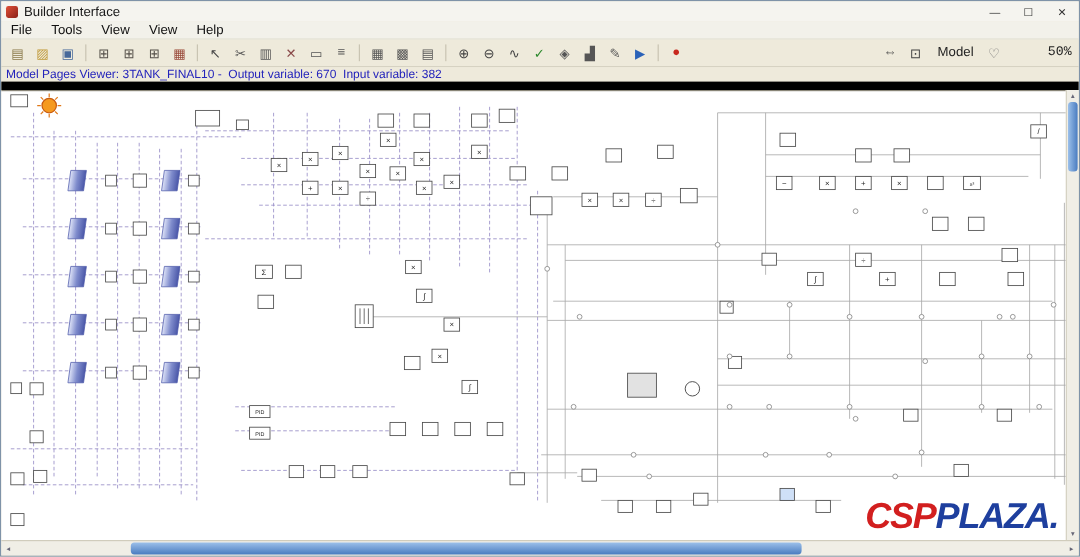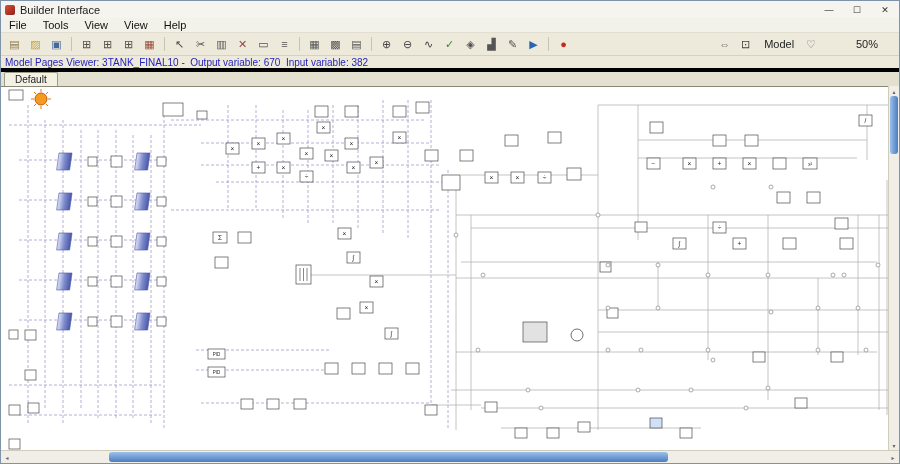--- a/index.html
+++ b/index.html
@@ -12,23 +12,23 @@
   .winbtn{width:28px;height:17px;display:flex;align-items:center;justify-content:center;font-size:9px;color:#333;cursor:default;}
   
   .menubar{height:14px;display:flex;align-items:center;background:#f2f1ea;font-size:11px;border-bottom:1px solid #e2dfd2;flex:none;color:#111;}
   .menu-item{padding:0 8px;line-height:14px;}
   
   .toolbar{height:22px;display:flex;align-items:center;background:#eeeadb;border-bottom:1px solid #d6d2c2;padding:0 3px;flex:none;}
   .tbicon{width:17px;height:17px;display:flex;align-items:center;justify-content:center;font-size:11px;margin:0 1px;border:1px solid transparent;border-radius:2px;}
   .tbsep{width:1px;height:14px;background:#c9c4b2;margin:0 4px;}
   .zoom-label{font-size:11px;color:#222;margin:0 6px 0 8px;}
   .heart{font-size:11px;color:#777;margin:0 6px;}
-  .zoom-value{font-size:11px;color:#222;margin-left:34px;margin-right:18px;}
-  
-  .infobar{height:12px;background:#eeeadb;font-size:10px;color:#2323bb;display:flex;align-items:center;padding-left:4px;border-bottom:4px solid #000000;flex:none;white-space:pre;}
+  .zoom-value{font-size:11px;color:#222;margin-left:34px;margin-right:3px;font-family:Liberation Mono, monospace;}
+  
+  .infobar{height:12px;background:#eeeadb;font-size:10px;color:#2323bb;display:flex;align-items:center;padding-left:4px;border-bottom:7px solid #000000;flex:none;white-space:pre;}
   
   .tabstrip{height:14px;background:#e4e0d0;display:flex;align-items:flex-end;padding-left:3px;flex:none;}
   .tab{height:13px;font-size:10px;padding:0 10px;background:#f3f0e4;border:1px solid #a09c8c;border-bottom:none;border-radius:2px 2px 0 0;display:flex;align-items:center;color:#222;}
   
   .canvasrow{flex:1;display:flex;min-height:0;}
   .canvas{flex:1;position:relative;background:#fff;overflow:hidden;border-top:1px solid #8a8678;}
   .canvas svg{display:block;}
   .wm{position:absolute;right:6px;bottom:2px;font-size:30px;font-weight:bold;font-style:italic;letter-spacing:-1px;white-space:nowrap;text-shadow:0 0 2px #fff;}
   .wm-csp{color:#d21f1f;}
   .wm-plaza{color:#1e3f9e;}
@@ -105,23 +105,20 @@
       </span>
     <span class="zoom-label">Model</span>
     <span class="heart">♡</span>
     <span class="zoom-value">50%</span>
   </div>
 
   <div class="infobar">
     <span>Model Pages Viewer: 3TANK_FINAL10 -  Output variable: 670  Input variable: 382</span>
   </div>
 
-  <div class="tabstrip">
-      <span class="tab">Default</span>
-    </div>
 
   <div class="canvasrow">
     <div class="canvas">
       <svg id="diagram-svg" width="888" height="372" viewBox="0 0 888 372">
         <defs>
           <linearGradient id="bluegrad" x1="0" y1="0" x2="1" y2="0">
             <stop offset="0" stop-color="#dfe4f8"></stop>
             <stop offset="0.5" stop-color="#7f8ccc"></stop>
             <stop offset="1" stop-color="#4a57a8"></stop>
           </linearGradient>
@@ -370,20 +367,23 @@
           <line x1="44.94974746830583" y1="16.94974746830583" x2="47.071067811865476" y2="19.071067811865476" stroke="#e07818" stroke-width="1"></line>
           <line x1="40" y1="19" x2="40" y2="22" stroke="#e07818" stroke-width="1"></line>
           <line x1="35.05025253169417" y1="16.949747468305834" x2="32.928932188134524" y2="19.071067811865476" stroke="#e07818" stroke-width="1"></line>
           <line x1="33" y1="12" x2="30" y2="12.000000000000002" stroke="#e07818" stroke-width="1"></line>
           <line x1="35.05025253169417" y1="7.050252531694168" x2="32.928932188134524" y2="4.928932188134525" stroke="#e07818" stroke-width="1"></line>
           <line x1="40" y1="5" x2="40" y2="2" stroke="#e07818" stroke-width="1"></line>
           <line x1="44.94974746830583" y1="7.050252531694166" x2="47.071067811865476" y2="4.928932188134523" stroke="#e07818" stroke-width="1"></line>
           <circle cx="40" cy="12" r="6" fill="#f59a20" stroke="#c85a10" stroke-width="1"></circle>
           <circle cx="576" cy="248" r="6" fill="#fff" stroke="#4a4a4a" stroke-width="0.8"></circle>
         </svg>
+      <div class="wm">
+        <span class="wm-csp">CSP</span><span class="wm-plaza">PLAZA</span><span class="wm-dot">.</span>
+      </div>
     </div>
     <div class="vscroll">
       <div class="varrow">▴</div>
       <div class="vtrack">
         <div class="vthumb"></div>
       </div>
       <div class="varrow">▾</div>
     </div>
   </div>
 

